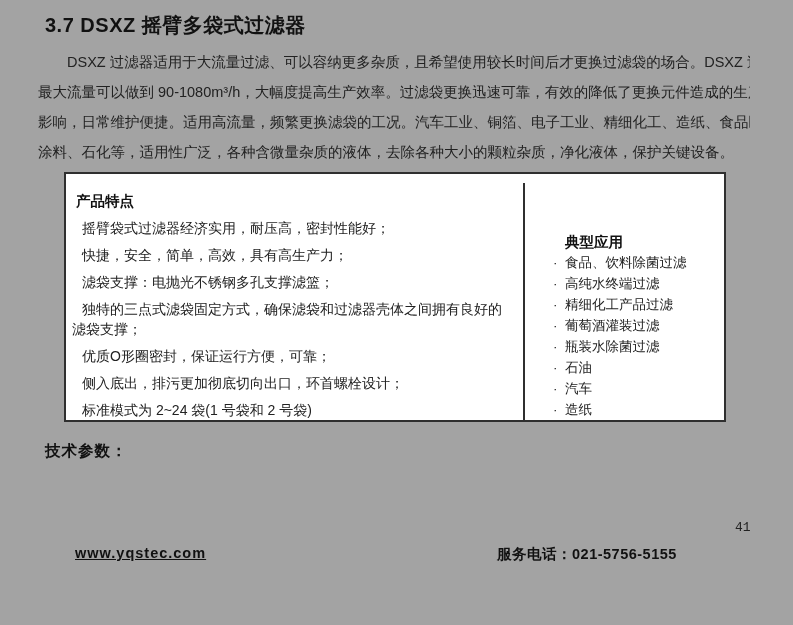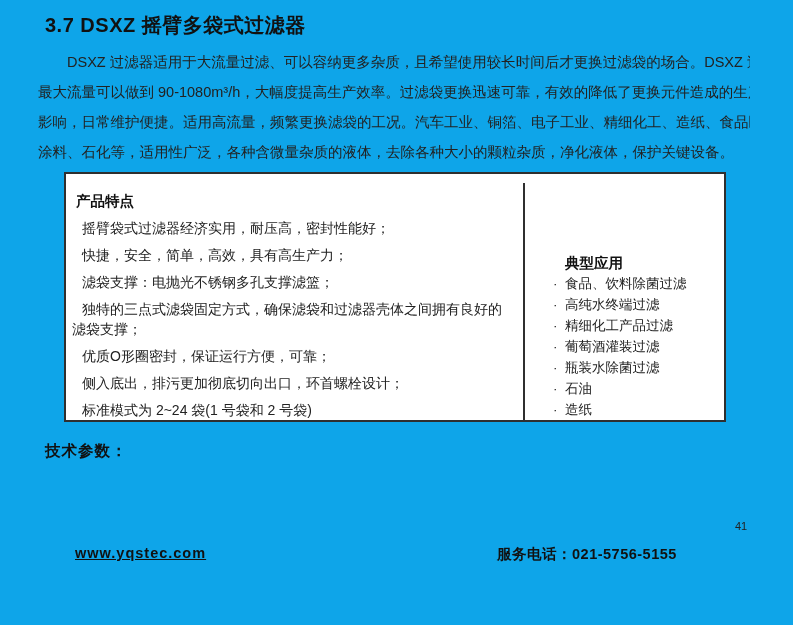--- a/index.html
+++ b/index.html
@@ -6,21 +6,21 @@
   html, body { background: #ffffff; }
   body {
     width: 793px; height: 625px;
     font-family: "Liberation Sans", "DejaVu Sans", sans-serif;
     color: #1f1f1f;
     overflow: hidden;
   }
   .page {
     position: relative;
     width: 793px; height: 625px;
-    background: #0ea5e9;
+    background: #a3a3a3;
   }
   .title {
     position: absolute; left: 45px; top: 12px;
     font-size: 20px; font-weight: 700; color: #111;
     letter-spacing: 0.5px; white-space: nowrap;
   }
   .intro {
     position: absolute; left: 38px; top: 47px; width: 712px;
     font-size: 14.5px; color: #222;
   }
@@ -59,22 +59,22 @@
   }
   .app-item:first-of-type { margin-top: 11px; }
   .app-item .bullet { display: inline-block; width: 12px; }
   .tech-heading {
     position: absolute; left: 45px; top: 441px;
     font-size: 15.5px; font-weight: 700; color: #111;
     letter-spacing: 1px;
   }
   .page-number {
     position: absolute; left: 735px; top: 520px;
-    font-family: Liberation Sans, sans-serif;
-    font-size: 11px; color: #222;
+    font-family: Liberation Mono, monospace;
+    font-size: 13px; color: #222;
   }
   .footer-site {
     position: absolute; left: 75px; top: 545px;
     font-size: 14.5px; font-weight: 700; color: #111;
     letter-spacing: 1px;
     text-decoration: underline;
   }
   .footer-phone {
     position: absolute; left: 497px; top: 545px;
     font-size: 14.5px; font-weight: 700; color: #111;
@@ -107,20 +107,21 @@
       <div class="feature-item">标准模式为 2~24 袋(1 号袋和 2 号袋)</div>
     </div>
     <div class="col-apps">
       <div class="col-header">典型应用</div>
       <div class="app-item"><span class="bullet">·</span><span>食品、饮料除菌过滤</span></div>
       <div class="app-item"><span class="bullet">·</span><span>高纯水终端过滤</span></div>
       <div class="app-item"><span class="bullet">·</span><span>精细化工产品过滤</span></div>
       <div class="app-item"><span class="bullet">·</span><span>葡萄酒灌装过滤</span></div>
       <div class="app-item"><span class="bullet">·</span><span>瓶装水除菌过滤</span></div>
       <div class="app-item"><span class="bullet">·</span><span>石油</span></div>
+      <div class="app-item"><span class="bullet">·</span><span>汽车</span></div>
       <div class="app-item"><span class="bullet">·</span><span>造纸</span></div>
     </div>
   </div>
 
   <div class="tech-heading">技术参数：</div>
 
   <div class="page-number">41</div>
 
   <div class="footer-site">www.yqstec.com</div>
   <div class="footer-phone">服务电话：021-5756-5155</div>

